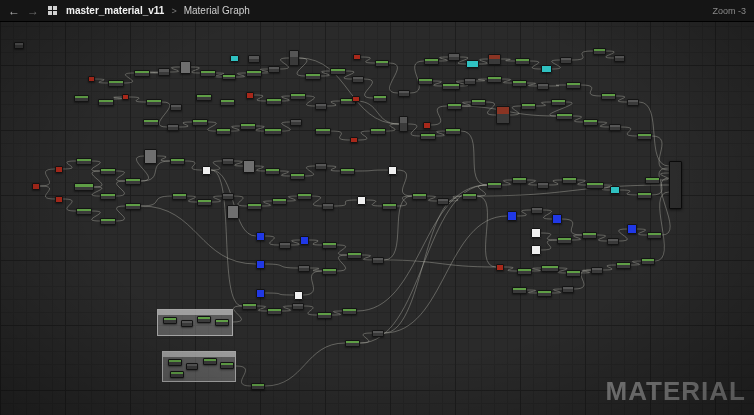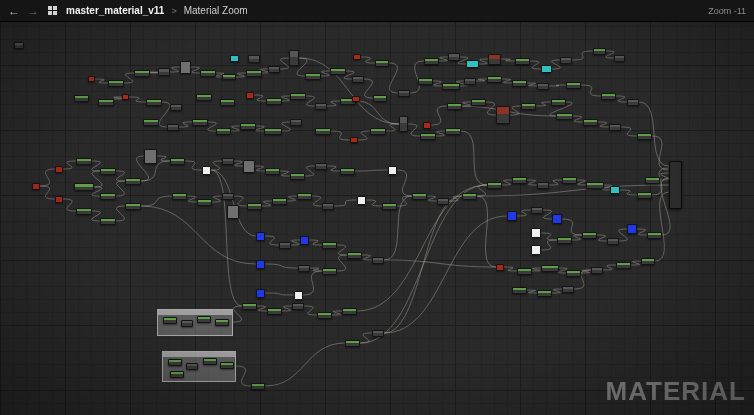--- a/index.html
+++ b/index.html
@@ -660,17 +660,17 @@
     <span class="navbtn">←</span>
     <span class="navbtn dim">→</span>
     <span class="grid-icon">
         <i></i>
         <i></i>
         <i></i>
         <i></i>
       </span>
     <span class="crumb-root">master_material_v11</span>
     <span class="crumb-sep">&gt;</span>
-    <span class="crumb-cur">Material Zoom</span>
-    <span class="zoom">Zoom -11</span>
+    <span class="crumb-cur">Material Graph</span>
+    <span class="zoom">Zoom -3</span>
   </div>
 
 </div>
 
 </body></html>

